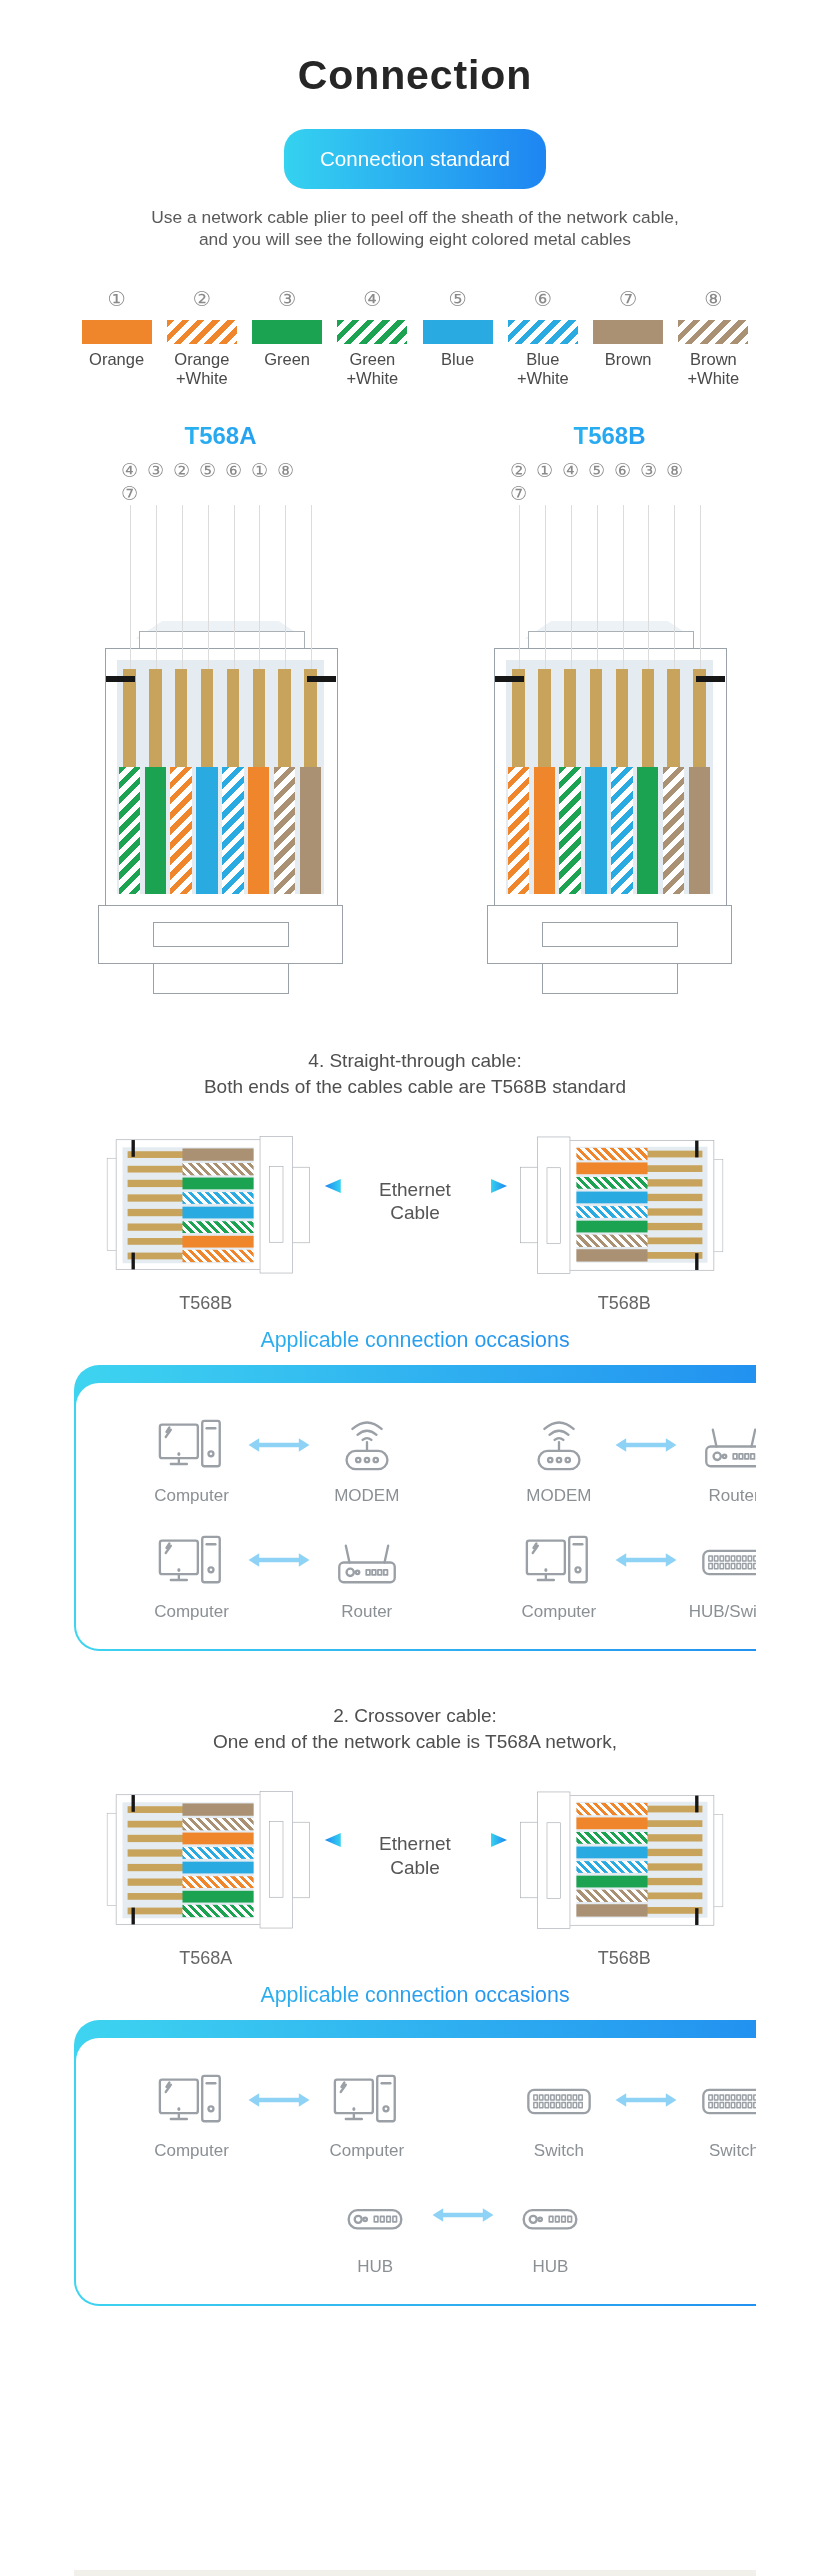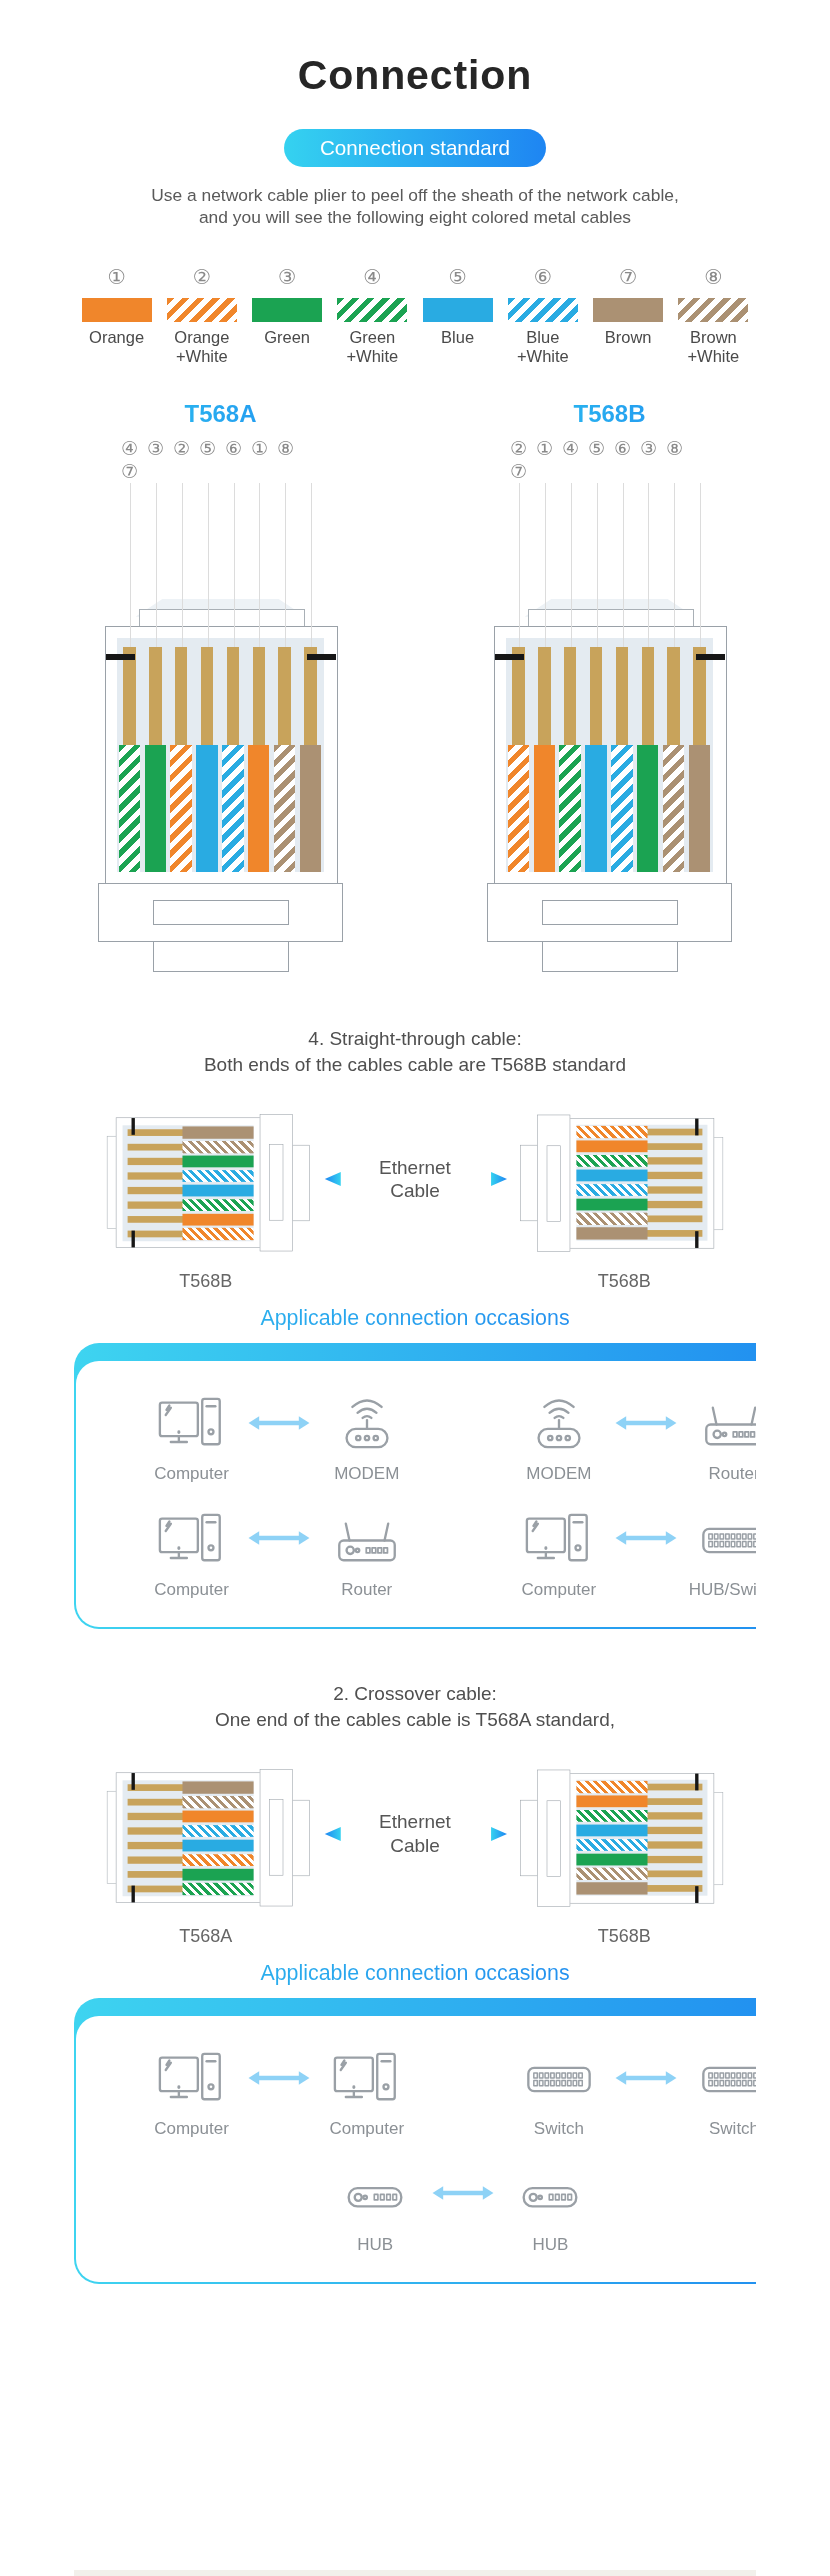--- a/index.html
+++ b/index.html
@@ -4,21 +4,21 @@
 <style>
   html,body{margin:0;padding:0;background:#ffffff;}
   #page{position:relative;width:682px;height:2576px;margin:0 auto;background:#ffffff;overflow:hidden;
         font-family:"Liberation Sans","DejaVu Sans",sans-serif;}
 
   
   .h1{margin-top:52px;text-align:center;font-size:41px;font-weight:bold;color:#262626;letter-spacing:0.9px;}
 
   
   .pillwrap{text-align:center;margin-top:30px;}
-  .pill{display:inline-block;padding:7px 36px;border-radius:21.4px;color:#ffffff;font-size:20.6px;
+  .pill{display:inline-block;padding:18px 36px;border-radius:21.4px;color:#ffffff;font-size:20.6px;
         background:linear-gradient(90deg,#35d2f0,#1e85f2);}
 
   .intro{margin-top:18px;text-align:center;font-size:17.4px;color:#595959;line-height:1.25;}
 
   
   #legend{margin-top:36px;display:flex;justify-content:center;}
   .litem{width:96px;text-align:center;}
   .lnum{font-size:20.6px;color:#8a8a8a;}
   .lswatch{width:70px;height:24px;margin:9px auto 6.3px auto;}
   .llabel{font-size:16.5px;color:#4a4a4a;line-height:1.15;}
@@ -52,21 +52,21 @@
   .hconn{position:relative;width:214px;height:154px;margin:0 auto;}
   .hconn .vconn{position:absolute;left:-27px;top:-111px;margin-top:0;}
   .rot-l .vconn{transform:rotate(-90deg) scale(0.56);transform-origin:134px 188px;}
   .rot-r .vconn{transform:rotate(90deg) scale(0.56);transform-origin:134px 188px;}
 
   
   .mheading{margin-top:52px;text-align:center;font-size:19px;color:#4f4f4f;line-height:1.4;}
   .mdiagram{margin-top:27px;display:flex;justify-content:center;align-items:center;}
   .mside{width:214px;text-align:center;}
   .mlabel{margin-top:10.7px;font-size:18px;color:#666666;}
-  .mmid{width:201px;display:flex;align-items:center;justify-content:center;gap:1px;margin:0 1.8px 39px 1.8px;}
+  .mmid{width:201px;display:flex;justify-content:center;gap:1px;margin:0 1.8px 39px 1.8px;}
   .cablelabel{font-size:19px;color:#555555;line-height:1.25;text-align:center;}
   .occtitle{margin-top:14.3px;text-align:center;font-size:21.4px;
             background:linear-gradient(90deg,#2fc0ec,#1f7ff0);-webkit-background-clip:text;background-clip:text;color:transparent;}
 
   
   .obox{width:774px;margin:12.5px auto 0 auto;border-radius:25px;padding:1.8px;background:linear-gradient(90deg,#3ed4f0,#1e88f0);}
   .obox-inner{background:#ffffff;border-radius:23px;padding:27px 19.7px;display:flex;flex-direction:column;gap:19.7px;margin-top:16px;}
   .orow{display:flex;justify-content:space-around;}
   .orow.centered{justify-content:center;}
   .opair{display:flex;align-items:center;}
@@ -531,21 +531,21 @@
                     </g>
                   </svg><div class="dlabel">HUB/Switch</div></div>
               </div>
             </div>
           </div>
         </div>
       </div>
       <div>
         <div class="mheading">
           <div>2. Crossover cable:</div>
-          <div>One end of the cables cable is T568A standard,</div>
+          <div>One end of the network cable is T568A network,</div>
         </div>
         <div class="mdiagram">
           <div class="mside">
             <div class="hconn rot-l">
               <div class="vconn">
                 <div class="raise"></div>
                 <div class="vbody"></div>
                 <div class="tick tl"></div>
                 <div class="tick tr"></div>
                 <div class="cinner">

